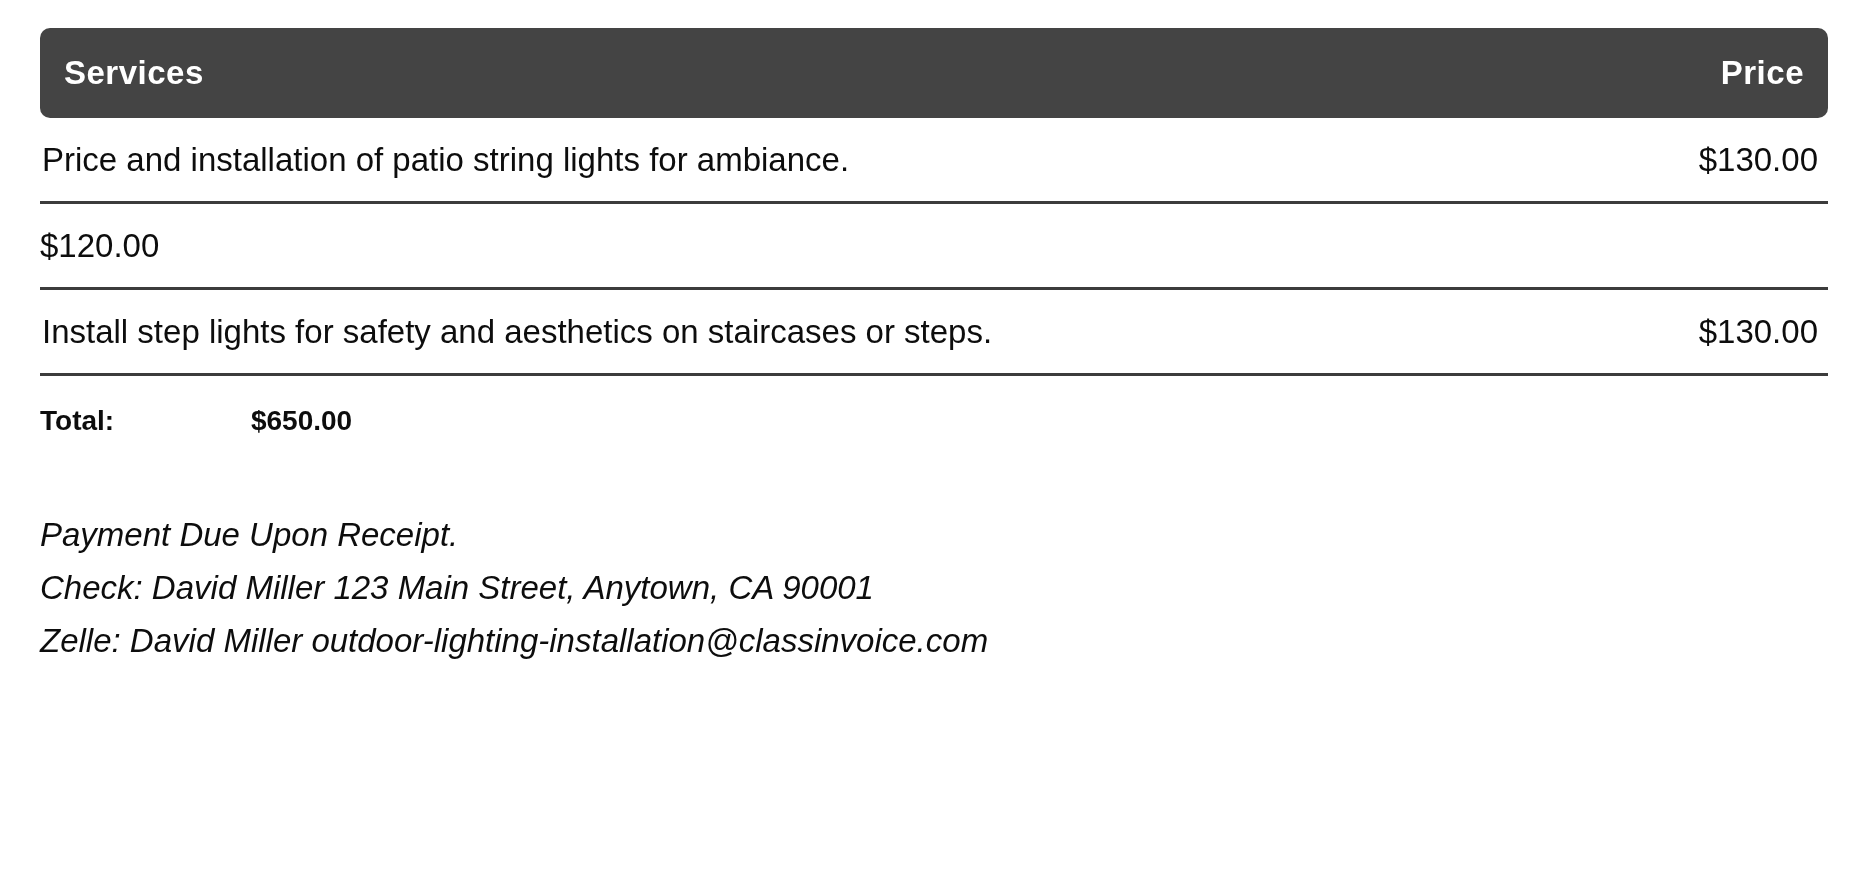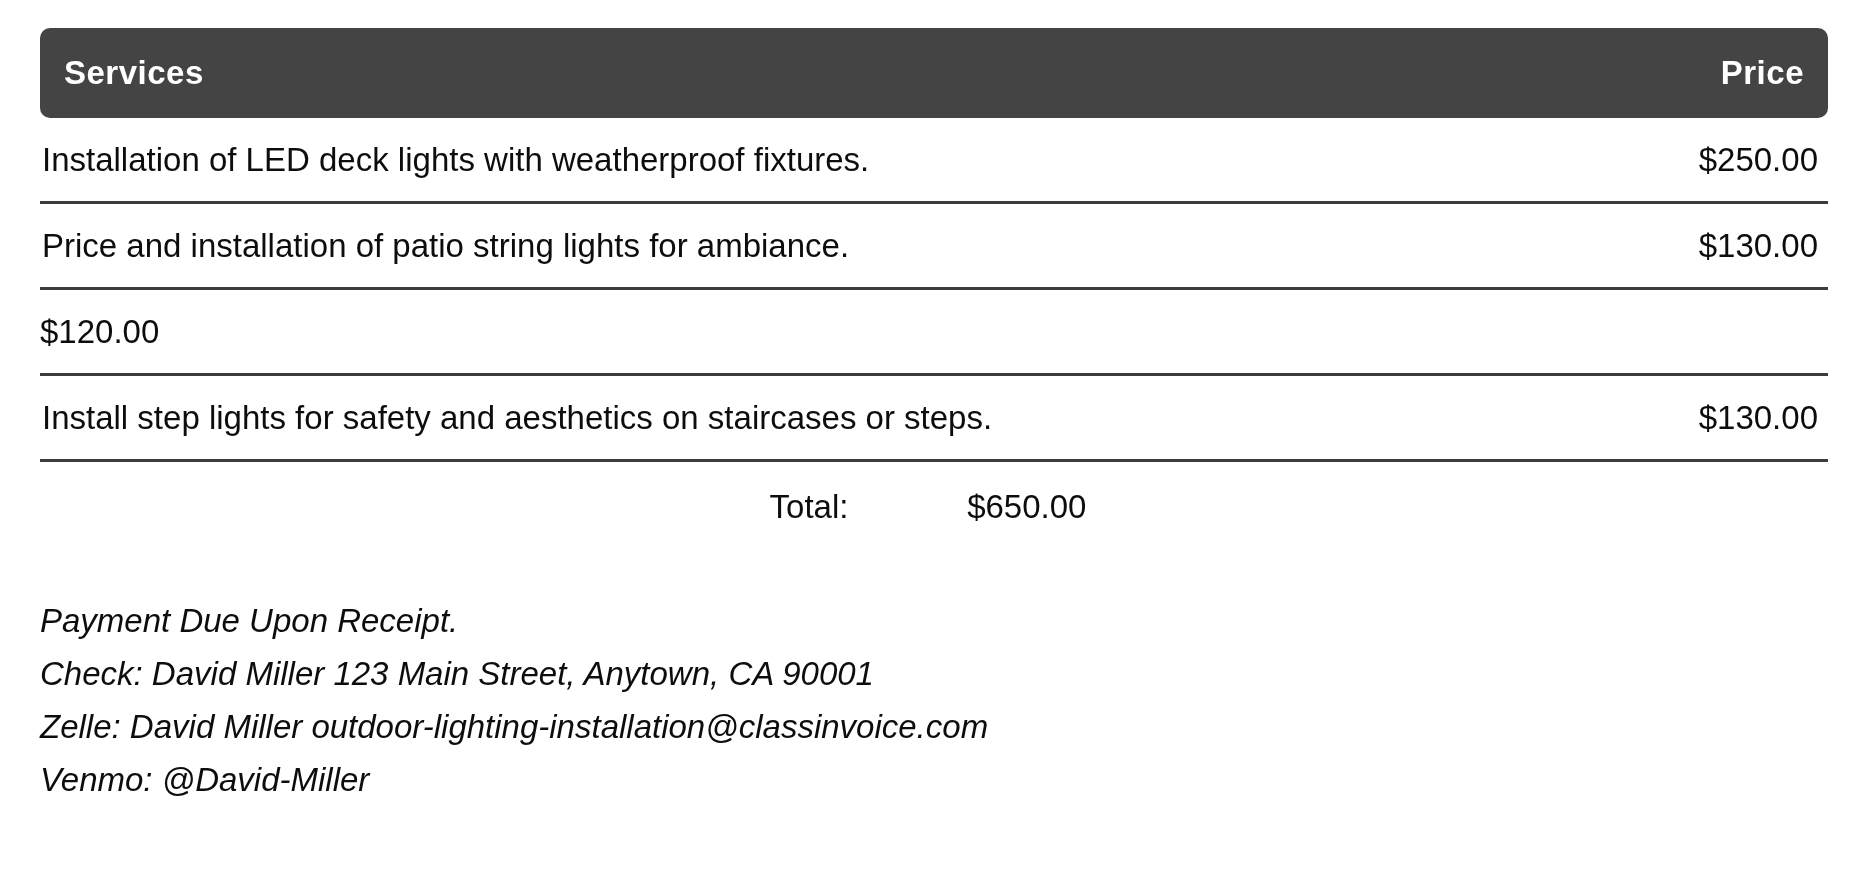--- a/index.html
+++ b/index.html
@@ -37,25 +37,25 @@
     height: 86px;
     border-bottom: 3px solid var(--row-divider, #3c3c3c);
     font-size: 33px;
   }
   .service-cell { padding-left: 2px; }
   .price-cell { padding-right: 10px; white-space: nowrap; }
 
   
   .total-row {
     display: flex;
-    justify-content: center;
+    justify-content: flex-start;
     align-items: center;
     height: 90px;
-    font-size: 33px;
-    font-weight: normal;
+    font-size: 28px;
+    font-weight: bold;
   }
   .total-label { margin-right: 100px; }
   .total-value {
     min-width: 150px;
     text-align: right;
     padding-right: 12px;
     white-space: nowrap;
   }
 
   
@@ -71,40 +71,35 @@
 <body>
 
 <div class="invoice">
 
   <div class="table-header">
     <span>Services</span>
     <span>Price</span>
   </div>
 
   <div class="service-row">
-    <span class="service-cell">Installation of LED deck lights with weatherproof fixtures.</span>
-    <span class="price-cell">$250.00</span>
-  </div>
-  <div class="service-row">
     <span class="service-cell">Price and installation of patio string lights for ambiance.</span>
     <span class="price-cell">$130.00</span>
   </div>
   <div class="service-row">
     <span class="price-cell">$120.00</span>
   </div>
   <div class="service-row">
     <span class="service-cell">Install step lights for safety and aesthetics on staircases or steps.</span>
     <span class="price-cell">$130.00</span>
   </div>
 
   <div class="total-row">
     <span class="total-label">Total:</span>
     <span class="total-value">$650.00</span>
   </div>
 
   <div class="terms">
     <div class="terms-line">Payment Due Upon Receipt.</div>
     <div class="terms-line">Check: David Miller 123 Main Street, Anytown, CA 90001</div>
     <div class="terms-line">Zelle: David Miller outdoor-lighting-installation@classinvoice.com</div>
-    <div class="terms-line">Venmo: @David-Miller</div>
   </div>
 
 </div>
 
 </body></html>

